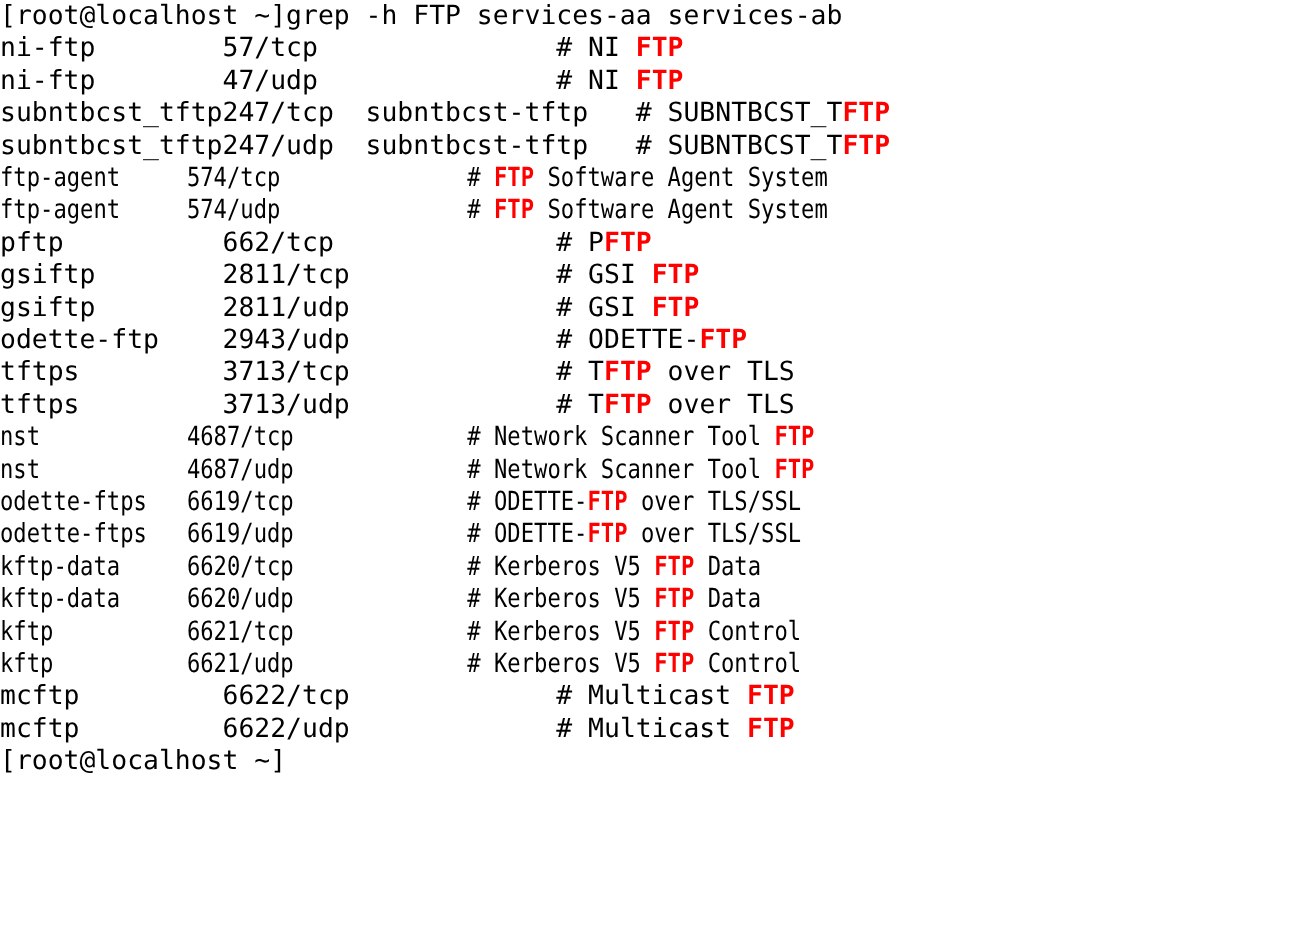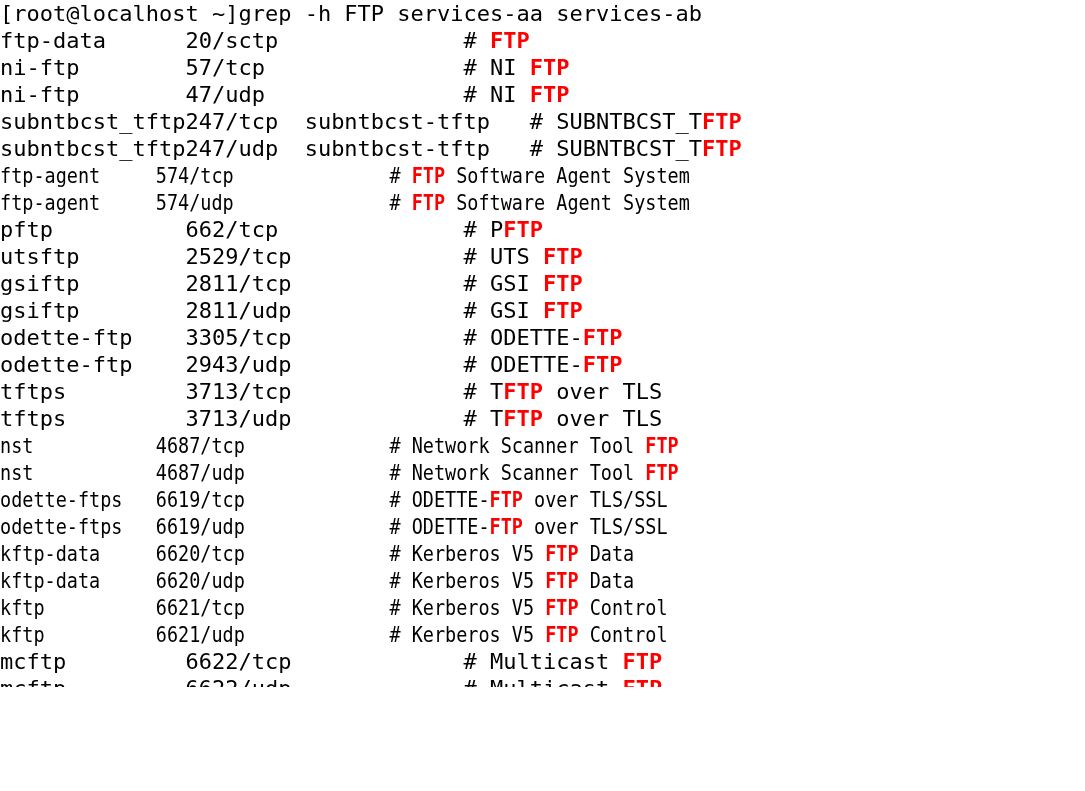--- a/index.html
+++ b/index.html
@@ -48,32 +48,29 @@
   .plain {
     color: #000000;
   }
 </style>
 </head>
 <body>
 
 <div id="terminal">
   <div id="terminal-lines">
       <div class="line"><span class="plain">[root@localhost ~]grep -h FTP services-aa services-ab</span></div>
-      <div class="line"><span class="plain">ftp-data      20/sctp              </span><span class="plain"># </span><span class="match">FTP</span></div>
       <div class="line"><span class="plain">ni-ftp        57/tcp               </span><span class="plain"># NI </span><span class="match">FTP</span></div>
       <div class="line"><span class="plain">ni-ftp        47/udp               </span><span class="plain"># NI </span><span class="match">FTP</span></div>
       <div class="line"><span class="plain">subntbcst_tftp247/tcp  subntbcst-tftp   </span><span class="plain"># SUBNTBCST_T</span><span class="match">FTP</span></div>
       <div class="line"><span class="plain">subntbcst_tftp247/udp  subntbcst-tftp   </span><span class="plain"># SUBNTBCST_T</span><span class="match">FTP</span></div>
       <div class="line condensed"><span class="plain">ftp-agent     574/tcp              </span><span class="plain"># </span><span class="match">FTP</span><span class="plain"> Software Agent System</span></div>
       <div class="line condensed"><span class="plain">ftp-agent     574/udp              </span><span class="plain"># </span><span class="match">FTP</span><span class="plain"> Software Agent System</span></div>
       <div class="line"><span class="plain">pftp          662/tcp              </span><span class="plain"># P</span><span class="match">FTP</span></div>
-      <div class="line"><span class="plain">utsftp        2529/tcp             </span><span class="plain"># UTS </span><span class="match">FTP</span></div>
       <div class="line"><span class="plain">gsiftp        2811/tcp             </span><span class="plain"># GSI </span><span class="match">FTP</span></div>
       <div class="line"><span class="plain">gsiftp        2811/udp             </span><span class="plain"># GSI </span><span class="match">FTP</span></div>
-      <div class="line"><span class="plain">odette-ftp    3305/tcp             </span><span class="plain"># ODETTE-</span><span class="match">FTP</span></div>
       <div class="line"><span class="plain">odette-ftp    2943/udp             </span><span class="plain"># ODETTE-</span><span class="match">FTP</span></div>
       <div class="line"><span class="plain">tftps         3713/tcp             </span><span class="plain"># T</span><span class="match">FTP</span><span class="plain"> over TLS</span></div>
       <div class="line"><span class="plain">tftps         3713/udp             </span><span class="plain"># T</span><span class="match">FTP</span><span class="plain"> over TLS</span></div>
       <div class="line condensed"><span class="plain">nst           4687/tcp             </span><span class="plain"># Network Scanner Tool </span><span class="match">FTP</span></div>
       <div class="line condensed"><span class="plain">nst           4687/udp             </span><span class="plain"># Network Scanner Tool </span><span class="match">FTP</span></div>
       <div class="line condensed"><span class="plain">odette-ftps   6619/tcp             </span><span class="plain"># ODETTE-</span><span class="match">FTP</span><span class="plain"> over TLS/SSL</span></div>
       <div class="line condensed"><span class="plain">odette-ftps   6619/udp             </span><span class="plain"># ODETTE-</span><span class="match">FTP</span><span class="plain"> over TLS/SSL</span></div>
       <div class="line condensed"><span class="plain">kftp-data     6620/tcp             </span><span class="plain"># Kerberos V5 </span><span class="match">FTP</span><span class="plain"> Data</span></div>
       <div class="line condensed"><span class="plain">kftp-data     6620/udp             </span><span class="plain"># Kerberos V5 </span><span class="match">FTP</span><span class="plain"> Data</span></div>
       <div class="line condensed"><span class="plain">kftp          6621/tcp             </span><span class="plain"># Kerberos V5 </span><span class="match">FTP</span><span class="plain"> Control</span></div>

